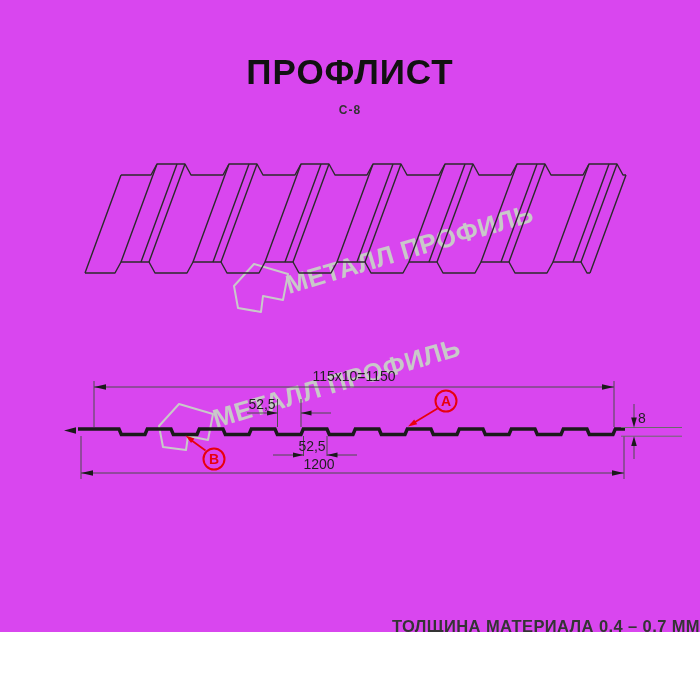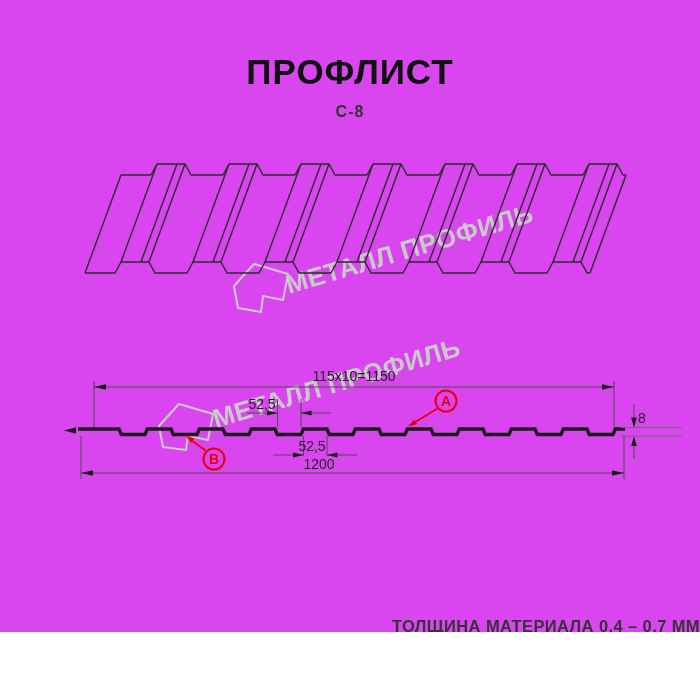--- a/index.html
+++ b/index.html
@@ -1,21 +1,21 @@
 <!DOCTYPE html>
 <html><head>
 <meta charset="utf-8">
 <style>
   html,body{margin:0;padding:0;background:#ffffff;}
   .page{position:relative;width:700px;height:632px;background:#d946ef;overflow:hidden;
         font-family:"Liberation Sans", sans-serif;}
   .title{position:absolute;top:52px;left:0;right:0;text-align:center;
          font-size:35px;font-weight:800;letter-spacing:1px;color:#111111;}
   .subtitle{position:absolute;top:103px;left:0;right:0;text-align:center;
-            font-size:16px;font-weight:600;letter-spacing:1px;color:#333333;}
+            font-size:12px;font-weight:600;letter-spacing:1px;color:#333333;}
   .caption{position:absolute;top:617px;left:0;right:0;text-align:right;
            font-size:16.5px;font-weight:600;letter-spacing:0.4px;color:#343434;}
   svg{position:absolute;top:0;left:0;}
   .ln{stroke:#2b2b2b;stroke-width:1.4;fill:none;stroke-linejoin:round;}
   .profile{stroke:#1a1a1a;stroke-width:3.4;fill:none;stroke-linejoin:miter;}
   .dim{stroke:#4d4d4d;stroke-width:1;fill:none;}
   .thin{stroke:#6a6a6a;stroke-width:1;fill:none;}
   .ah{fill:#1a1a1a;stroke:none;}
   .dtxt{font-family:"Liberation Sans", sans-serif;font-size:14px;fill:#1f1f1f;}
   .wm{stroke:#c9c9c9;stroke-width:2;fill:none;stroke-linejoin:round;}

